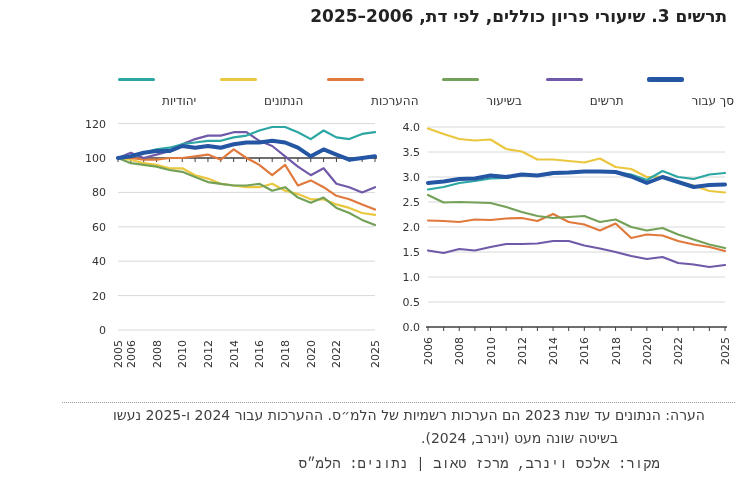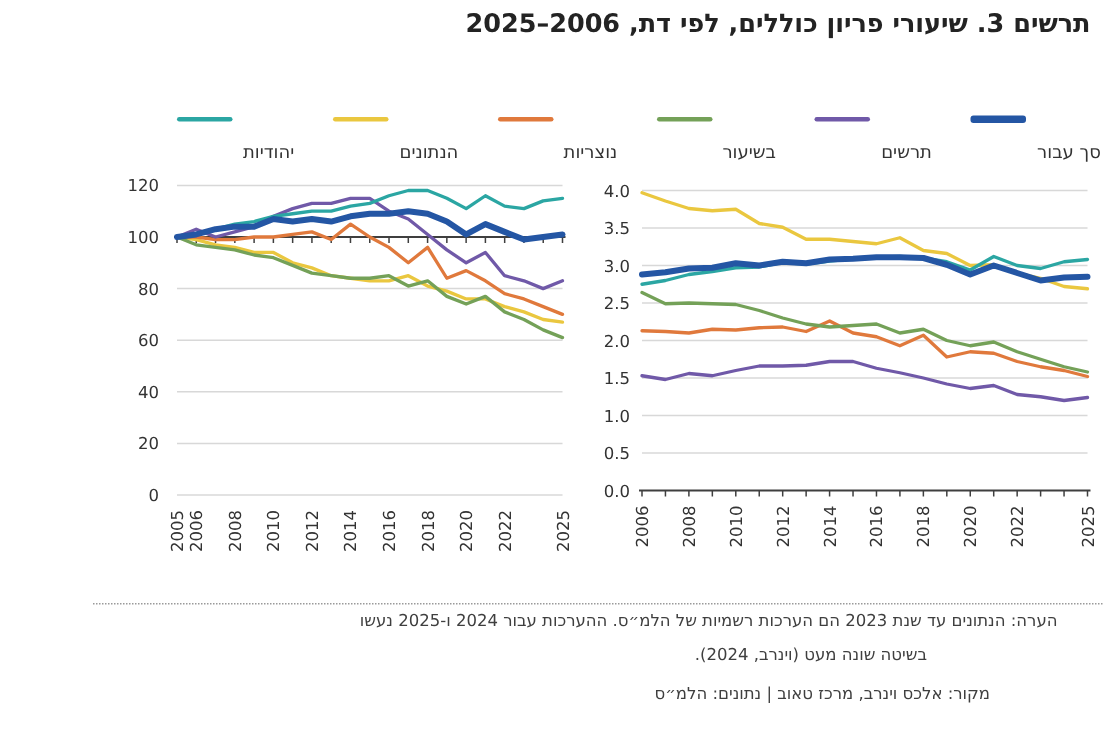--- a/index.html
+++ b/index.html
@@ -36,45 +36,45 @@
   .chart-title.right{left:400px;}
   svg.chart{position:absolute;top:110px;}
   #chart-left{left:58px;}
   #chart-right{left:395px;}
   .sep{
     position:absolute;top:402px;left:62px;right:5px;
     border-top:1px dotted #9a9a9a;height:0;
   }
   .note-line{
     position:absolute;direction:rtl;text-align:left;
-    font-size:11px;color:#3f3f3f;white-space:nowrap;
+    font-size:14px;color:#3f3f3f;white-space:nowrap;
   }
   .note1{top:407px;right:35px;}
   .note2{top:430px;right:122px;}
-  .source{top:456px;right:80px;}
+  .source{top:456px;right:80px;font-family:Liberation Mono, monospace;}
 </style>
 </head>
 <body>
 
 <div class="page">
 
   <div class="figure-title">תרשים 3. שיעורי פריון כוללים, לפי דת, 2006–2025</div>
 
   <div class="legend" id="legend">
       <div class="legend-item">
         <span class="legend-swatch" style="background: rgb(43, 166, 163);"></span>
         <span class="legend-label">יהודיות</span>
       </div>
       <div class="legend-item">
         <span class="legend-swatch" style="background: rgb(234, 199, 63);"></span>
         <span class="legend-label">הנתונים</span>
       </div>
       <div class="legend-item">
         <span class="legend-swatch" style="background: rgb(224, 121, 60);"></span>
-        <span class="legend-label">נוצריות</span>
+        <span class="legend-label">ההערכות</span>
       </div>
       <div class="legend-item">
         <span class="legend-swatch" style="background: rgb(116, 161, 88);"></span>
         <span class="legend-label">בשיעור</span>
       </div>
       <div class="legend-item">
         <span class="legend-swatch" style="background: rgb(112, 89, 168);"></span>
         <span class="legend-label">תרשים</span>
       </div>
       <div class="legend-item">

